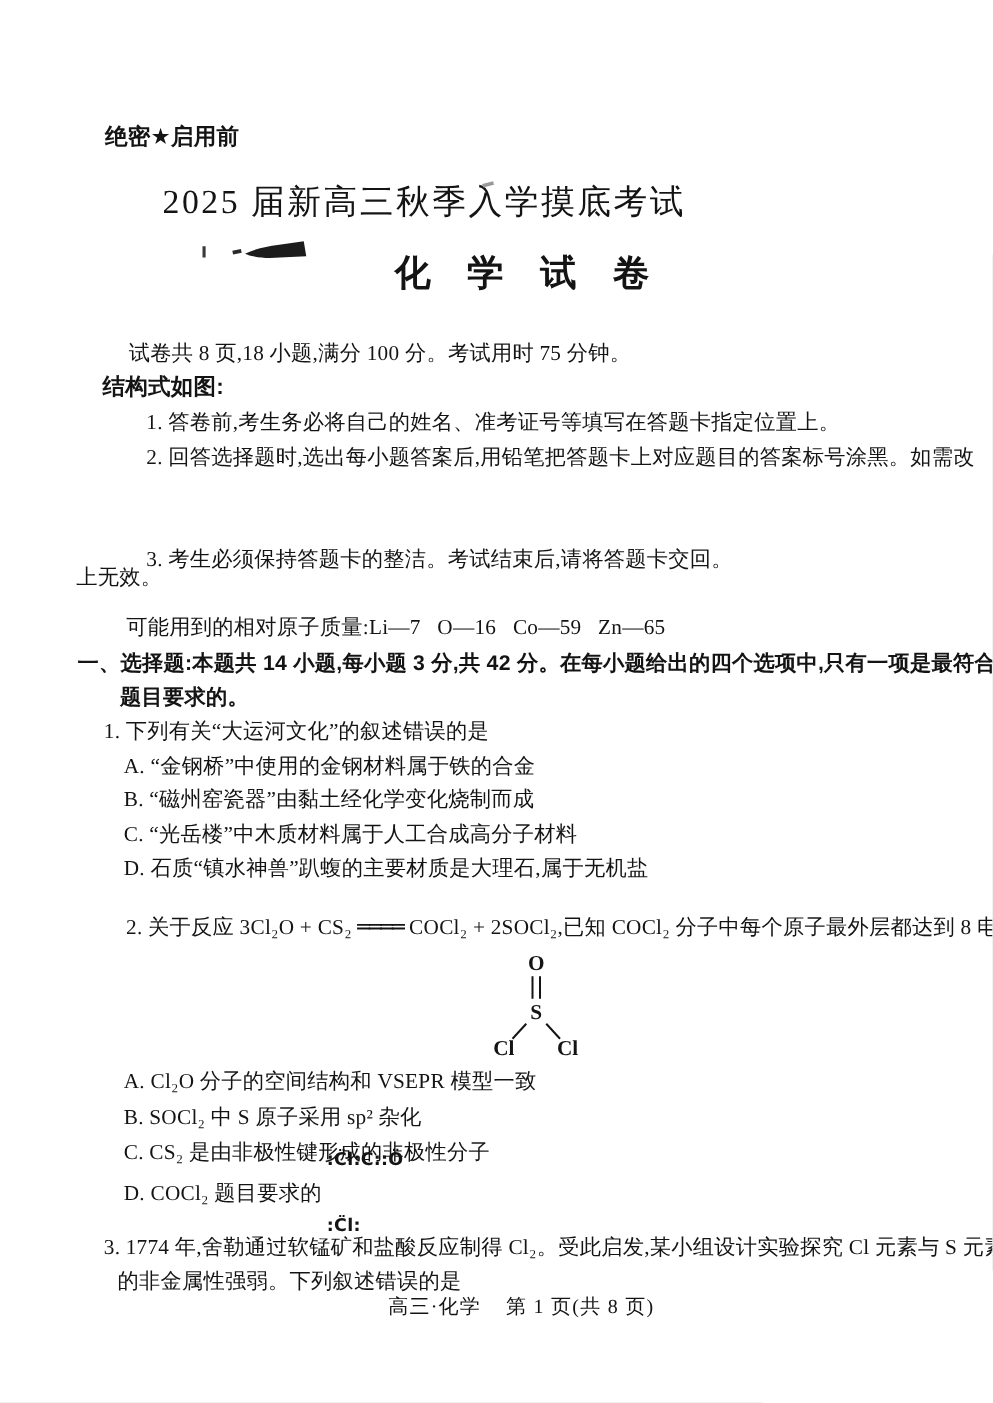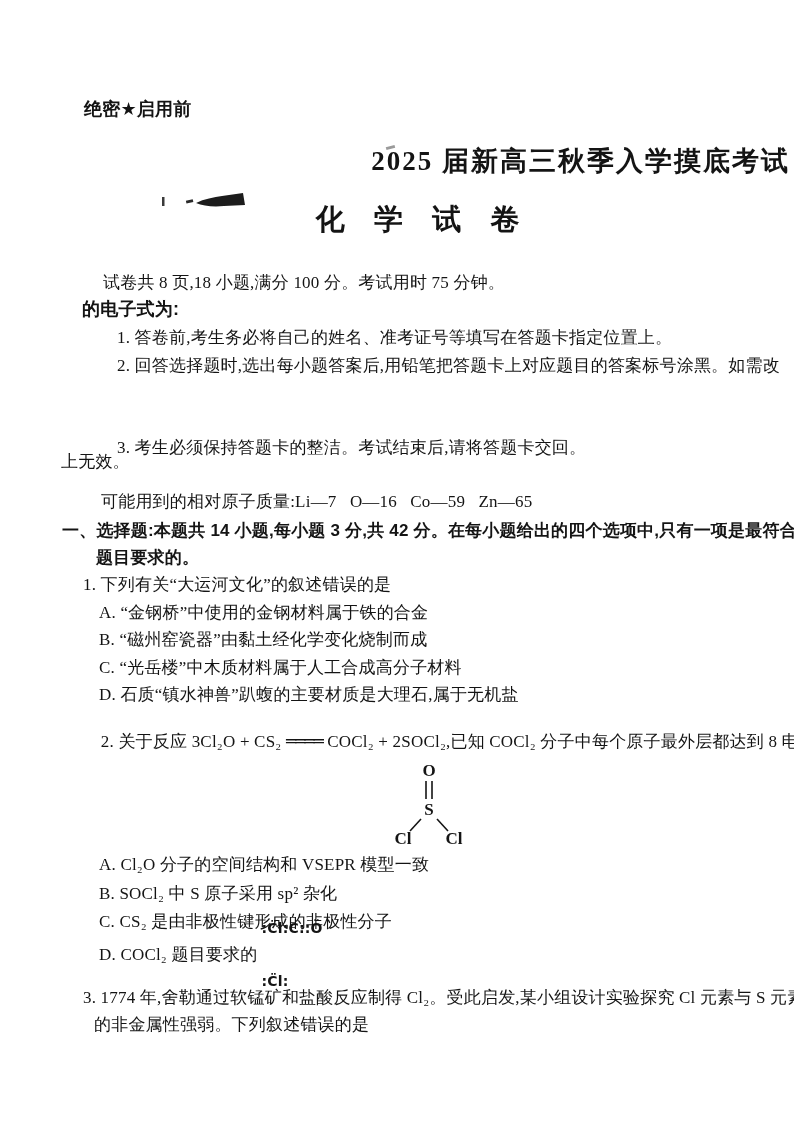--- a/index.html
+++ b/index.html
@@ -7,21 +7,21 @@
     position:relative;width:794px;height:1122px;margin:0 auto;
     background:#ffffff;overflow:hidden;color:#141414;
     font-family:"Liberation Serif","DejaVu Serif",serif;
   }
   .line{
     position:absolute;font-size:17px;line-height:1.15;
     white-space:pre;color:#141414;letter-spacing:0.2px;
   }
   .hei{font-family:"Liberation Sans","DejaVu Sans",sans-serif;font-weight:700;}
   .exam-title{
-    font-size:27px;font-weight:700;text-align:right;letter-spacing:2px;
+    font-size:27px;font-weight:400;text-align:left;letter-spacing:2px;
   }
   .paper-title{
     font-size:29px;font-weight:700;text-align:center;letter-spacing:11px;
   }
   .section-head{font-size:17px;}
   .eqsign{
     font-family:"DejaVu Sans",sans-serif;font-weight:400;
     letter-spacing:-1px;
   }
   .qline{display:flex;align-items:center;}
@@ -51,21 +51,21 @@
     <path d="M38 15 C46 11,56 9,64 8 L85 5 L87 17 L66 18 C55 19,45 18,38 15 Z" fill="#1c1c1c"></path>
     <rect x="28" y="12" width="7" height="3" fill="#2a2a2a" transform="rotate(-12 31 13)"></rect>
     <rect x="4" y="9" width="2.5" height="9" fill="#3a3a3a"></rect>
   </svg>
   <div class="mark" style="left:386px;top:146px;width:9px;height:3px;background:#9a9a9a;transform:rotate(-14deg);"></div>
 
   <div class="line paper-title" style="left:88px;top:203px;width:670px;">化 学 试 卷</div>
 
   <div class="line" style="left:103px;top:273px;">试卷共 8 页,18 小题,满分 100 分。考试用时 75 分钟。</div>
 
-  <div class="line hei" style="left:82px;top:299px;font-size:18px;">的电子式为:</div>
+  <div class="line hei" style="left:82px;top:299px;font-size:18px;">结构式如图:</div>
 
   <div class="line" style="left:117px;top:328px;">1. 答卷前,考生务必将自己的姓名、准考证号等填写在答题卡指定位置上。</div>
   <div class="line" style="left:117px;top:356px;">2. 回答选择题时,选出每小题答案后,用铅笔把答题卡上对应题目的答案标号涂黑。如需改</div>
   <div class="line" style="left:61px;top:416px;margin-top:36px;">上无效。</div>
   <div class="line" style="left:117px;top:438px;">3. 考生必须保持答题卡的整洁。考试结束后,请将答题卡交回。</div>
 
   <div class="line" style="left:101px;top:492px;">可能用到的相对原子质量:Li—7   O—16   Co—59   Zn—65</div>
 
   <div class="line hei section-head" style="left:62px;top:521px;">一、选择题:本题共 14 小题,每小题 3 分,共 42 分。在每小题给出的四个选项中,只有一项是最符合</div>
   <div class="line hei section-head" style="left:96px;top:548px;">题目要求的。</div>
@@ -99,14 +99,15 @@
     <span>D. COCl₂ 题目要求的</span>
     <span class="lewis">
       <span style="display:block;" class="r1">:C̈l:C::Ö</span>
       <span style="display:block;" class="r2">:C̈l:</span>
     </span>
   </div>
 
   <div class="line" style="left:83px;top:988px;">3. 1774 年,舍勒通过软锰矿和盐酸反应制得 Cl₂。受此启发,某小组设计实验探究 Cl 元素与 S 元素</div>
   <div class="line" style="left:94px;top:1015px;">的非金属性强弱。下列叙述错误的是</div>
 
+  <div class="line footer-line" style="left:82px;top:1037px;width:670px;">高三·化学    第 1 页(共 8 页)</div>
 
 </div>
 
 </body></html>

